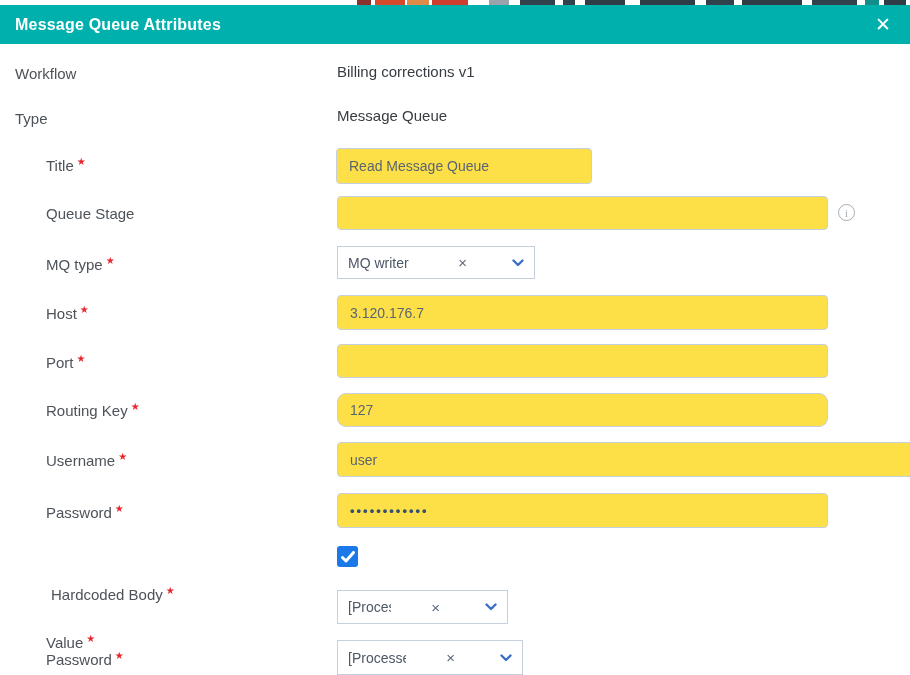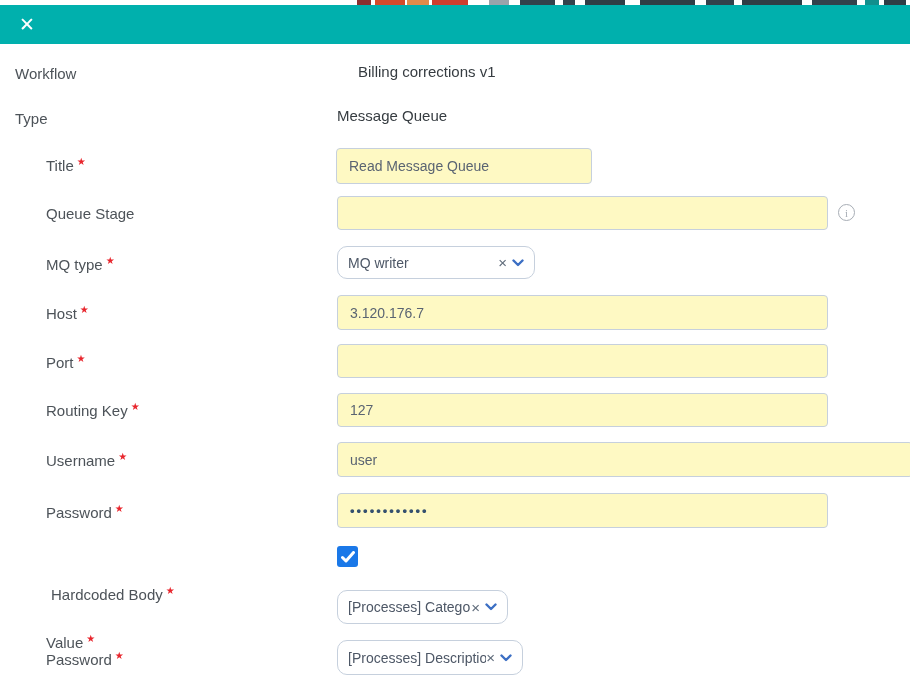--- a/index.html
+++ b/index.html
@@ -15,26 +15,26 @@
     display:flex;align-items:center;justify-content:space-between;box-sizing:border-box;padding:0 15px;}
   .modal-title{color:#ffffff;font-size:16px;font-weight:bold;letter-spacing:.2px;}
   .close-btn{color:#ffffff;font-size:19px;line-height:1;cursor:pointer;font-weight:400;padding:2px 4px;}
 
   
   .lbl{position:absolute;font-size:15px;color:#4d5359;white-space:nowrap;}
   .lbl .star{color:#e8262d;font-size:10px;vertical-align:6px;margin-left:3px;}
   .static-val{position:absolute;font-size:15px;color:#363c41;white-space:nowrap;}
 
   .txt-input{position:absolute;box-sizing:border-box;border:1px solid #c6d0dd;border-radius:4px;
-    background:#fef9c3;font-family:"Liberation Sans","DejaVu Sans",sans-serif;
+    background:#fde047;font-family:"Liberation Sans","DejaVu Sans",sans-serif;
     font-size:14px;color:#5a6472;padding:0 12px;outline:none;}
   .pw{font-size:13px;letter-spacing:2px;font-weight:bold;color:#34506e;}
 
-  .sel{position:absolute;box-sizing:border-box;border:1px solid #c6d0dd;border-radius:10px;background:#fff;
-    display:flex;align-items:center;padding:0 10px;cursor:pointer;}
+  .sel{position:absolute;box-sizing:border-box;border:1px solid #c6d0dd;border-radius:0;background:#fff;
+    display:flex;align-items:center;padding:0 10px;cursor:pointer;gap:40px;}
   .sel-text{flex:1;font-size:14px;color:#4d5766;white-space:nowrap;overflow:hidden;}
   .clear-x{color:#5f6b7a;font-size:15px;margin:0 5px 0 2px;line-height:1;cursor:pointer;}
   .chev{width:12px;height:8px;flex:0 0 auto;}
 
   .info-icon{position:absolute;width:17px;height:17px;border:1px solid #a7adb5;border-radius:50%;
     box-sizing:border-box;color:#a7adb5;font-size:11px;display:flex;align-items:center;justify-content:center;
     font-family:"Liberation Serif",serif;cursor:pointer;}
 
   .checkbox{position:absolute;width:21px;height:21px;background:#1a78e8;border-radius:3px;
     display:flex;align-items:center;justify-content:center;cursor:pointer;}
@@ -55,25 +55,26 @@
     <div class="frag" style="left:585px;width:40px;background:#2f3e46;"></div>
     <div class="frag" style="left:640px;width:55px;background:#2f3e46;"></div>
     <div class="frag" style="left:706px;width:28px;background:#32424c;"></div>
     <div class="frag" style="left:742px;width:60px;background:#2f3e46;"></div>
     <div class="frag" style="left:812px;width:45px;background:#32424c;"></div>
     <div class="frag" style="left:865px;width:14px;background:#128f8d;"></div>
     <div class="frag" style="left:884px;width:22px;background:#2f3e46;"></div>
   </div>
 
   <div class="modal-header">
+    <span class="modal-title">Message Queue Attributes</span>
     <span class="close-btn">✕</span>
   </div>
 
   <span class="lbl" style="left:15px;top:65px;"><span>Workflow</span></span>
-  <span class="static-val" style="left:337px;top:63px;margin-left:21px;">Billing corrections v1</span>
+  <span class="static-val" style="left:337px;top:63px;">Billing corrections v1</span>
 
   <span class="lbl" style="left:15px;top:110px;"><span>Type</span></span>
   <span class="static-val" style="left:337px;top:107px;">Message Queue</span>
 
   <span class="lbl" style="left:46px;top:156px;"><span>Title</span><span class="star">★</span></span>
   <input class="txt-input" style="left: 336px; top: 148px; width: 256px; height: 36px;" value="Read Message Queue">
 
   <span class="lbl" style="left:46px;top:205px;"><span>Queue Stage</span></span>
   <input class="txt-input" style="left: 337px; top: 196px; width: 491px; height: 34px;" value="">
   <span class="info-icon" style="left:838px;top:204px;">i</span>
@@ -87,21 +88,21 @@
       </svg>
   </div>
 
   <span class="lbl" style="left:46px;top:304px;"><span>Host</span><span class="star">★</span></span>
   <input class="txt-input" style="left: 337px; top: 295px; width: 491px; height: 35px;" value="3.120.176.7">
 
   <span class="lbl" style="left:46px;top:353px;"><span>Port</span><span class="star">★</span></span>
   <input class="txt-input" style="left: 337px; top: 344px; width: 491px; height: 34px;" value="">
 
   <span class="lbl" style="left:46px;top:401px;"><span>Routing Key</span><span class="star">★</span></span>
-  <input class="txt-input" style="left: 337px; top: 393px; width: 491px; height: 34px;" value="127">
+  <input class="txt-input" style="left: 337px; top: 393px; width: 491px; height: 34px; border-radius: 9px;" value="127">
 
   <span class="lbl" style="left:46px;top:451px;"><span>Username</span><span class="star">★</span></span>
   <input class="txt-input" style="left: 337px; top: 442px; width: 576px; height: 35px;" value="user">
 
   <span class="lbl" style="left:46px;top:503px;"><span>Password</span><span class="star">★</span></span>
   <input class="txt-input pw" style="left: 337px; top: 493px; width: 491px; height: 35px;" value="••••••••••••">
 
   <span class="lbl" style="left:51px;top:553px;margin-top:32px;"><span>Hardcoded Body</span><span class="star">★</span></span>
   <div class="checkbox" style="left:337px;top:546px;">
     <svg width="14" height="12" viewBox="0 0 14 12">

